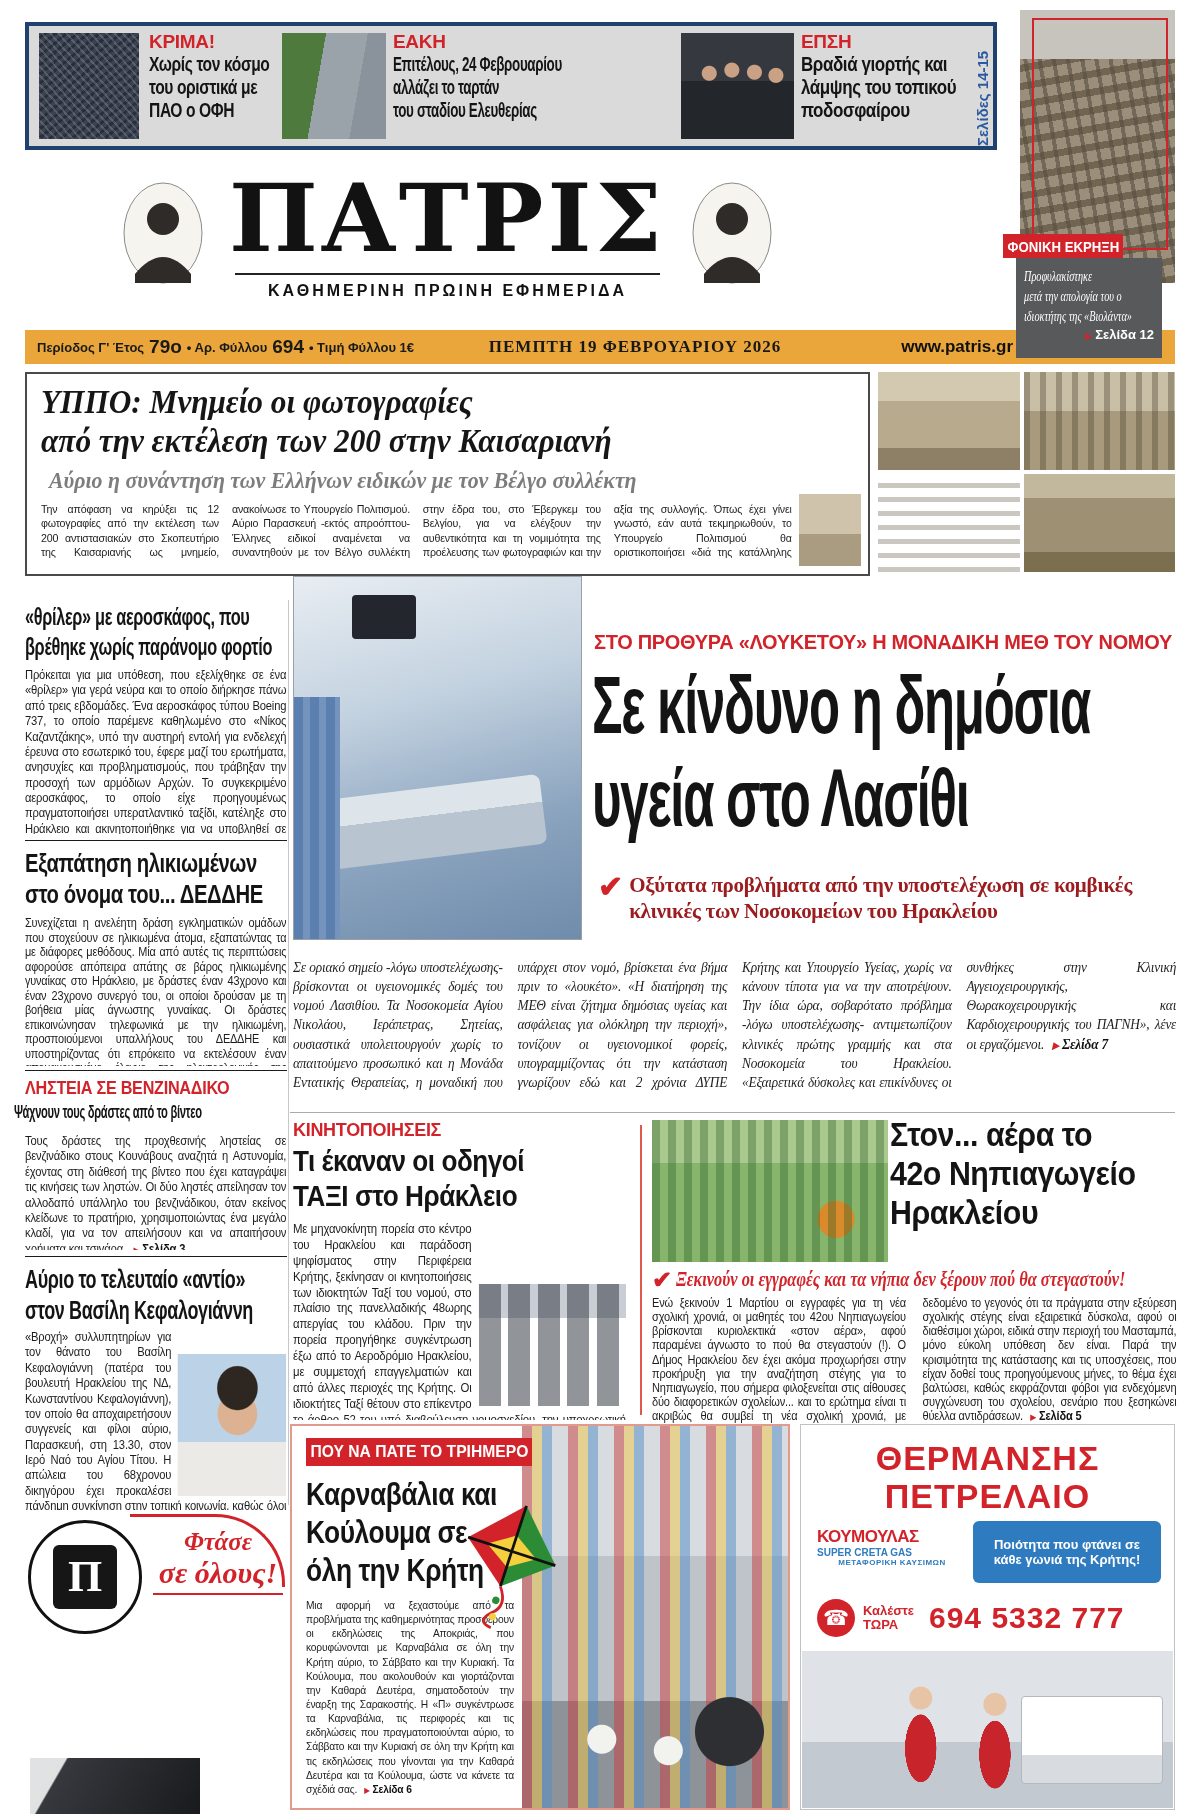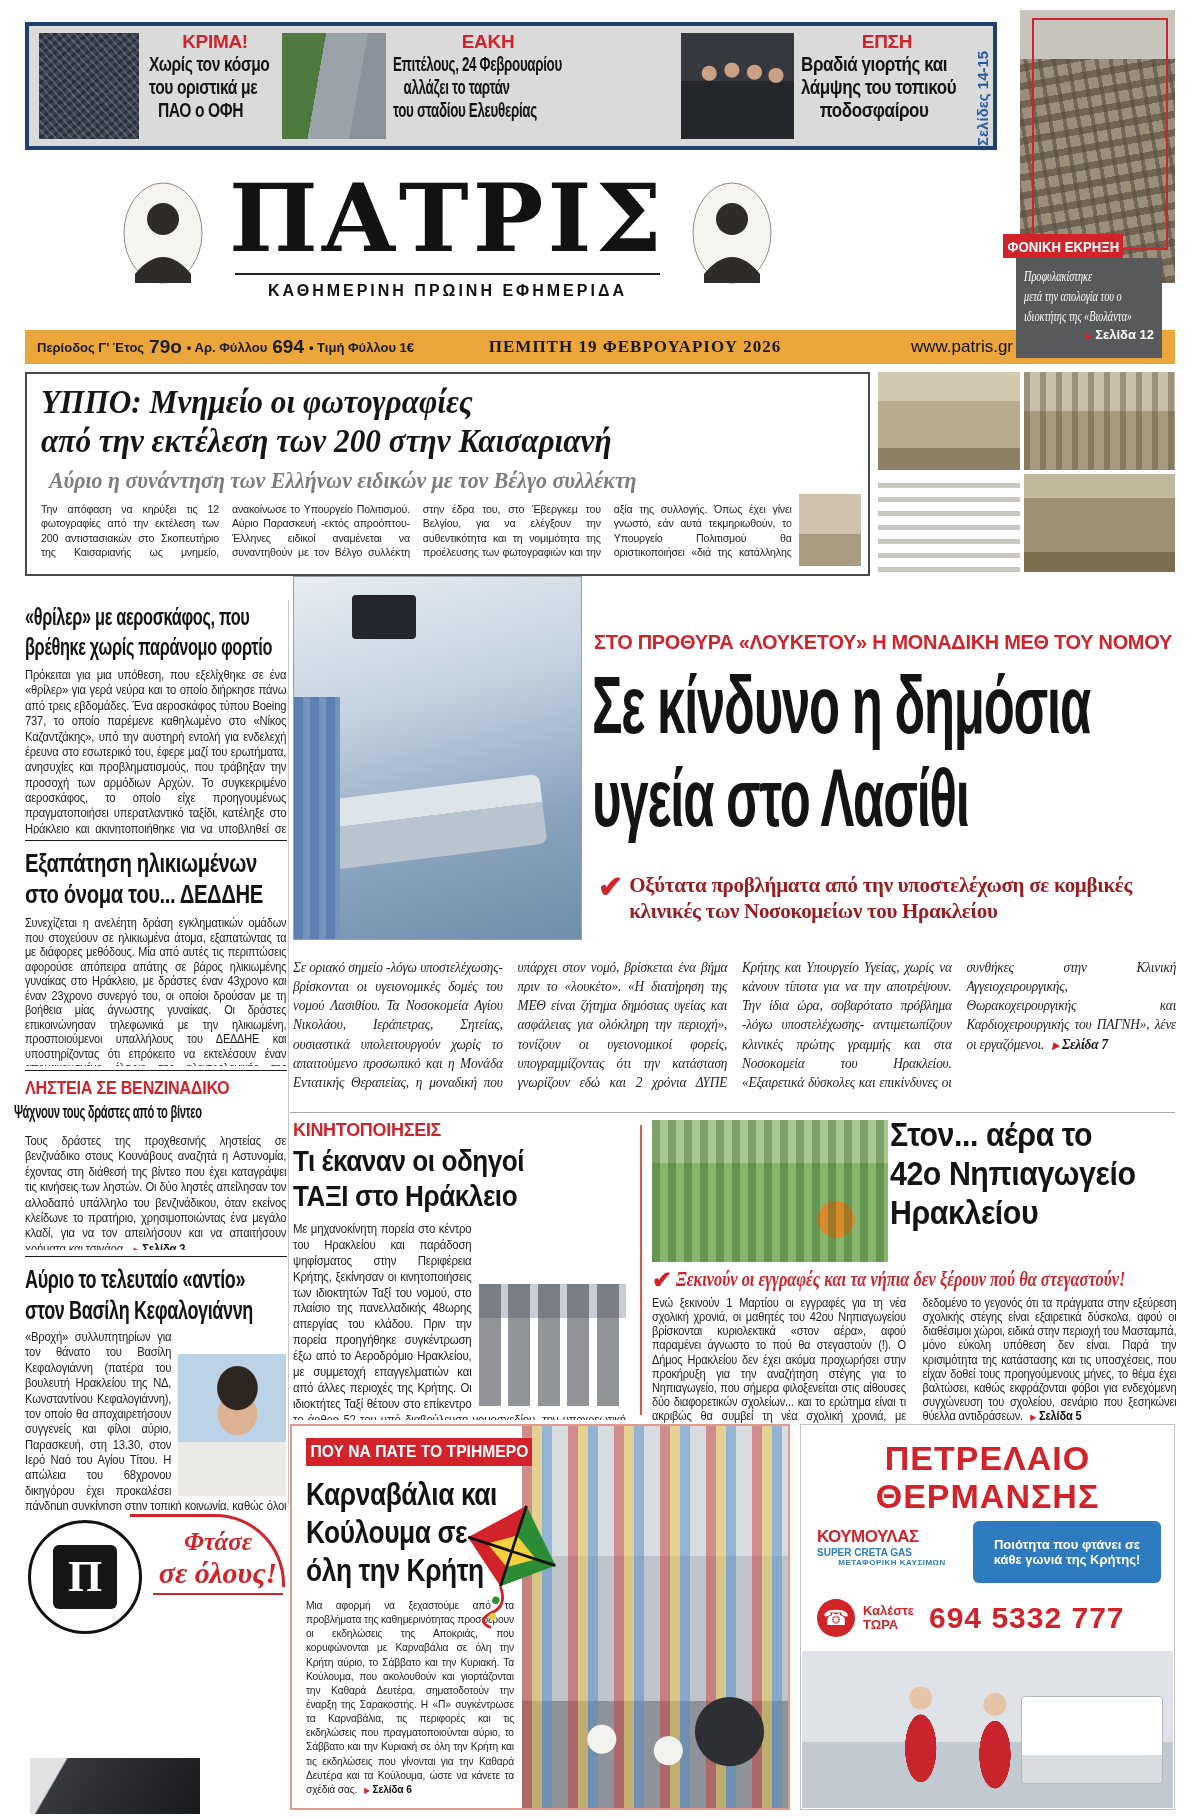--- a/index.html
+++ b/index.html
@@ -17,21 +17,21 @@
   .pref b{font-weight:bold;color:#111}
   .pref.wht b{color:#fff}
   .rule{position:absolute;background:#1b1b1b;height:2px}
   .vrule{position:absolute;width:1px;background:#c7c7c7}
 </style>
 </head>
 <body>
 
 <div id="page">
 
-  <div class="abs" style="left:25px;top:22px;width:964px;height:120px;background:#dadada;border:4px solid #20406e;text-align:center;">
+  <div class="abs" style="left:25px;top:22px;width:964px;height:120px;background:#dadada;border:4px solid #20406e;">
     <div class="ph" style="left:10px;top:7px;width:100px;height:106px;background:#3b4350;background-image:repeating-linear-gradient(48deg,rgba(255,255,255,.16) 0 2px,transparent 2px 6px),repeating-linear-gradient(-40deg,rgba(20,25,40,.5) 0 3px,transparent 3px 7px);"></div>
     <div class="abs" style="left:120px;top:5px;width:132px;">
       <div class="kick" style="font-size:19px;">ΚΡΙΜΑ!</div>
       <div class="hl" style="font-size:20px;line-height:1.16;">
         <span class="ln" style="transform:scaleX(.78);">Χωρίς τον κόσμο</span>
         <span class="ln" style="transform:scaleX(.78);">του οριστικά με</span>
         <span class="ln" style="transform:scaleX(.78);">ΠΑΟ ο ΟΦΗ</span>
       </div>
     </div>
     <div class="ph" style="left:253px;top:7px;width:104px;height:106px;background:linear-gradient(100deg,#4f7a3d 0 36%,#9aa3aa 36% 70%,#8a939b 70%);"></div>
@@ -93,21 +93,21 @@
 
   <div class="abs" style="left:25px;top:330px;width:1150px;height:34px;background:#eaa63a;">
     <div class="abs" style="left:12px;top:0;height:34px;display:flex;align-items:center;gap:5px;font-weight:bold;color:#1a1a1a;font-size:13px;">
       <span>Περίοδος Γ' Έτος</span>
       <span style="font-size:19px;">79ο</span>
       <span>• Αρ. Φύλλου</span>
       <span style="font-size:19px;">694</span>
       <span>• Τιμή Φύλλου 1€</span>
     </div>
     <div class="abs serif" style="left:440px;width:340px;top:0;height:34px;display:flex;align-items:center;justify-content:center;font-weight:bold;font-size:17px;letter-spacing:1px;color:#181818;">ΠΕΜΠΤΗ 19 ΦΕΒΡΟΥΑΡΙΟΥ 2026</div>
-    <div class="abs" style="right:162px;top:0;height:34px;display:flex;align-items:center;font-weight:normal;font-size:17px;color:#101010;">www.patris.gr</div>
+    <div class="abs" style="right:162px;top:0;height:34px;display:flex;align-items:center;font-weight:bold;font-size:17px;color:#101010;">www.patris.gr</div>
   </div>
 
   <div class="abs" style="left:25px;top:372px;width:841px;height:200px;border:2px solid #4a4a4a;background:#fff;">
     <div class="serif" style="position:absolute;left:14px;top:8px;font-weight:bold;font-style:italic;font-size:34px;line-height:1.16;color:#161616;">
       <span class="ln" style="transform:scaleX(.92);">ΥΠΠΟ: Μνημείο οι φωτογραφίες</span>
       <span class="ln" style="transform:scaleX(.92);">από την εκτέλεση των 200 στην Καισαριανή</span>
     </div>
     <span class="ln serif" style="position:absolute;left:22px;top:94px;font-style:italic;font-weight:bold;font-size:23px;color:#7d7d7d;transform:scaleX(.95);">Αύριο η συνάντηση των Ελλήνων ειδικών με τον Βέλγο συλλέκτη</span>
     <div class="bt" style="position:absolute;left:14px;top:128px;width:816px;height:64px;transform:scaleX(.92);column-count:4;column-gap:14px;font-size:11.6px;line-height:1.25;">
       <span>Την απόφαση να κηρύξει τις 12 φωτογραφίες από την εκτέλεση των 200 αντιστασιακών στο Σκοπευτήριο της Καισαριανής ως μνημείο, ανακοίνωσε το Υπουργείο Πολιτισμού. Αύριο Παρασκευή -εκτός απροόπτου- Έλληνες ειδικοί αναμένεται να συναντηθούν με τον Βέλγο συλλέκτη στην έδρα του, στο Έβεργκεμ του Βελγίου, για να ελέγξουν την αυθεντικότητα και τη νομιμότητα της προέλευσης των φωτογραφιών και την αξία της συλλογής. Όπως έχει γίνει γνωστό, εάν αυτά τεκμηριωθούν, το Υπουργείο Πολιτισμού θα οριστικοποιήσει «διά της κατάλληλης νομικής οδού τα μέτρα για την απόκτησή της».</span>
@@ -251,22 +251,22 @@
       </svg>
     </div>
     <div class="bt" style="position:absolute;left:14px;top:172px;width:231px;height:200px;transform:scaleX(.9);font-size:11.4px;line-height:1.24;z-index:3;background:rgba(255,255,255,.92);">
       <span>Μια αφορμή να ξεχαστούμε από τα προβλήματα της καθημερινότητας προσφέρουν οι εκδηλώσεις της Αποκριάς, που κορυφώνονται με Καρναβάλια σε όλη την Κρήτη αύριο, το Σάββατο και την Κυριακή. Τα Κούλουμα, που ακολουθούν και γιορτάζονται την Καθαρά Δευτέρα, σηματοδοτούν την έναρξη της Σαρακοστής. Η «Π» συγκέντρωσε τα Καρναβάλια, τις περιφορές και τις εκδηλώσεις που πραγματοποιούνται αύριο, το Σάββατο και την Κυριακή σε όλη την Κρήτη και τις εκδηλώσεις που γίνονται για την Καθαρά Δευτέρα και τα Κούλουμα, ώστε να κάνετε τα σχέδιά σας.</span>
       <span class="pref"><b>Σελίδα 6</b></span>
     </div>
   </div>
 
   <div class="abs" style="left:800px;top:1424px;width:375px;height:386px;border:1px solid #c2c2c2;background:#fff;box-sizing:border-box;">
     <div style="text-align:center;margin-top:14px;font-weight:bold;color:#d2232a;font-size:34px;line-height:1.12;letter-spacing:1px;">
+      <div>ΘΕΡΜΑΝΣΗΣ</div>
       <div>ΠΕΤΡΕΛΑΙΟ</div>
-      <div>ΘΕΡΜΑΝΣΗΣ</div>
     </div>
     <div class="abs" style="left:16px;top:102px;width:150px;">
       <div style="color:#d2232a;font-weight:bold;font-size:17px;letter-spacing:-0.5px;">ΚΟΥΜΟΥΛΑΣ</div>
       <div style="color:#2f7bbf;font-weight:bold;font-size:10px;">SUPER CRETA GAS</div>
       <div style="color:#2f7bbf;font-weight:bold;font-size:8px;letter-spacing:.5px;text-align:center;">ΜΕΤΑΦΟΡΙΚΗ ΚΑΥΣΙΜΩΝ</div>
     </div>
     <div class="abs" style="left:172px;top:96px;width:188px;height:62px;background:#2f7bbf;border-radius:6px;color:#fff;font-weight:bold;font-size:13px;display:flex;align-items:center;justify-content:center;text-align:center;padding:4px 12px;box-sizing:border-box;">
       <span>Ποιότητα που φτάνει σε κάθε γωνιά της Κρήτης!</span>
     </div>
     <div class="abs" style="left:16px;top:174px;width:344px;display:flex;align-items:center;gap:8px;">

